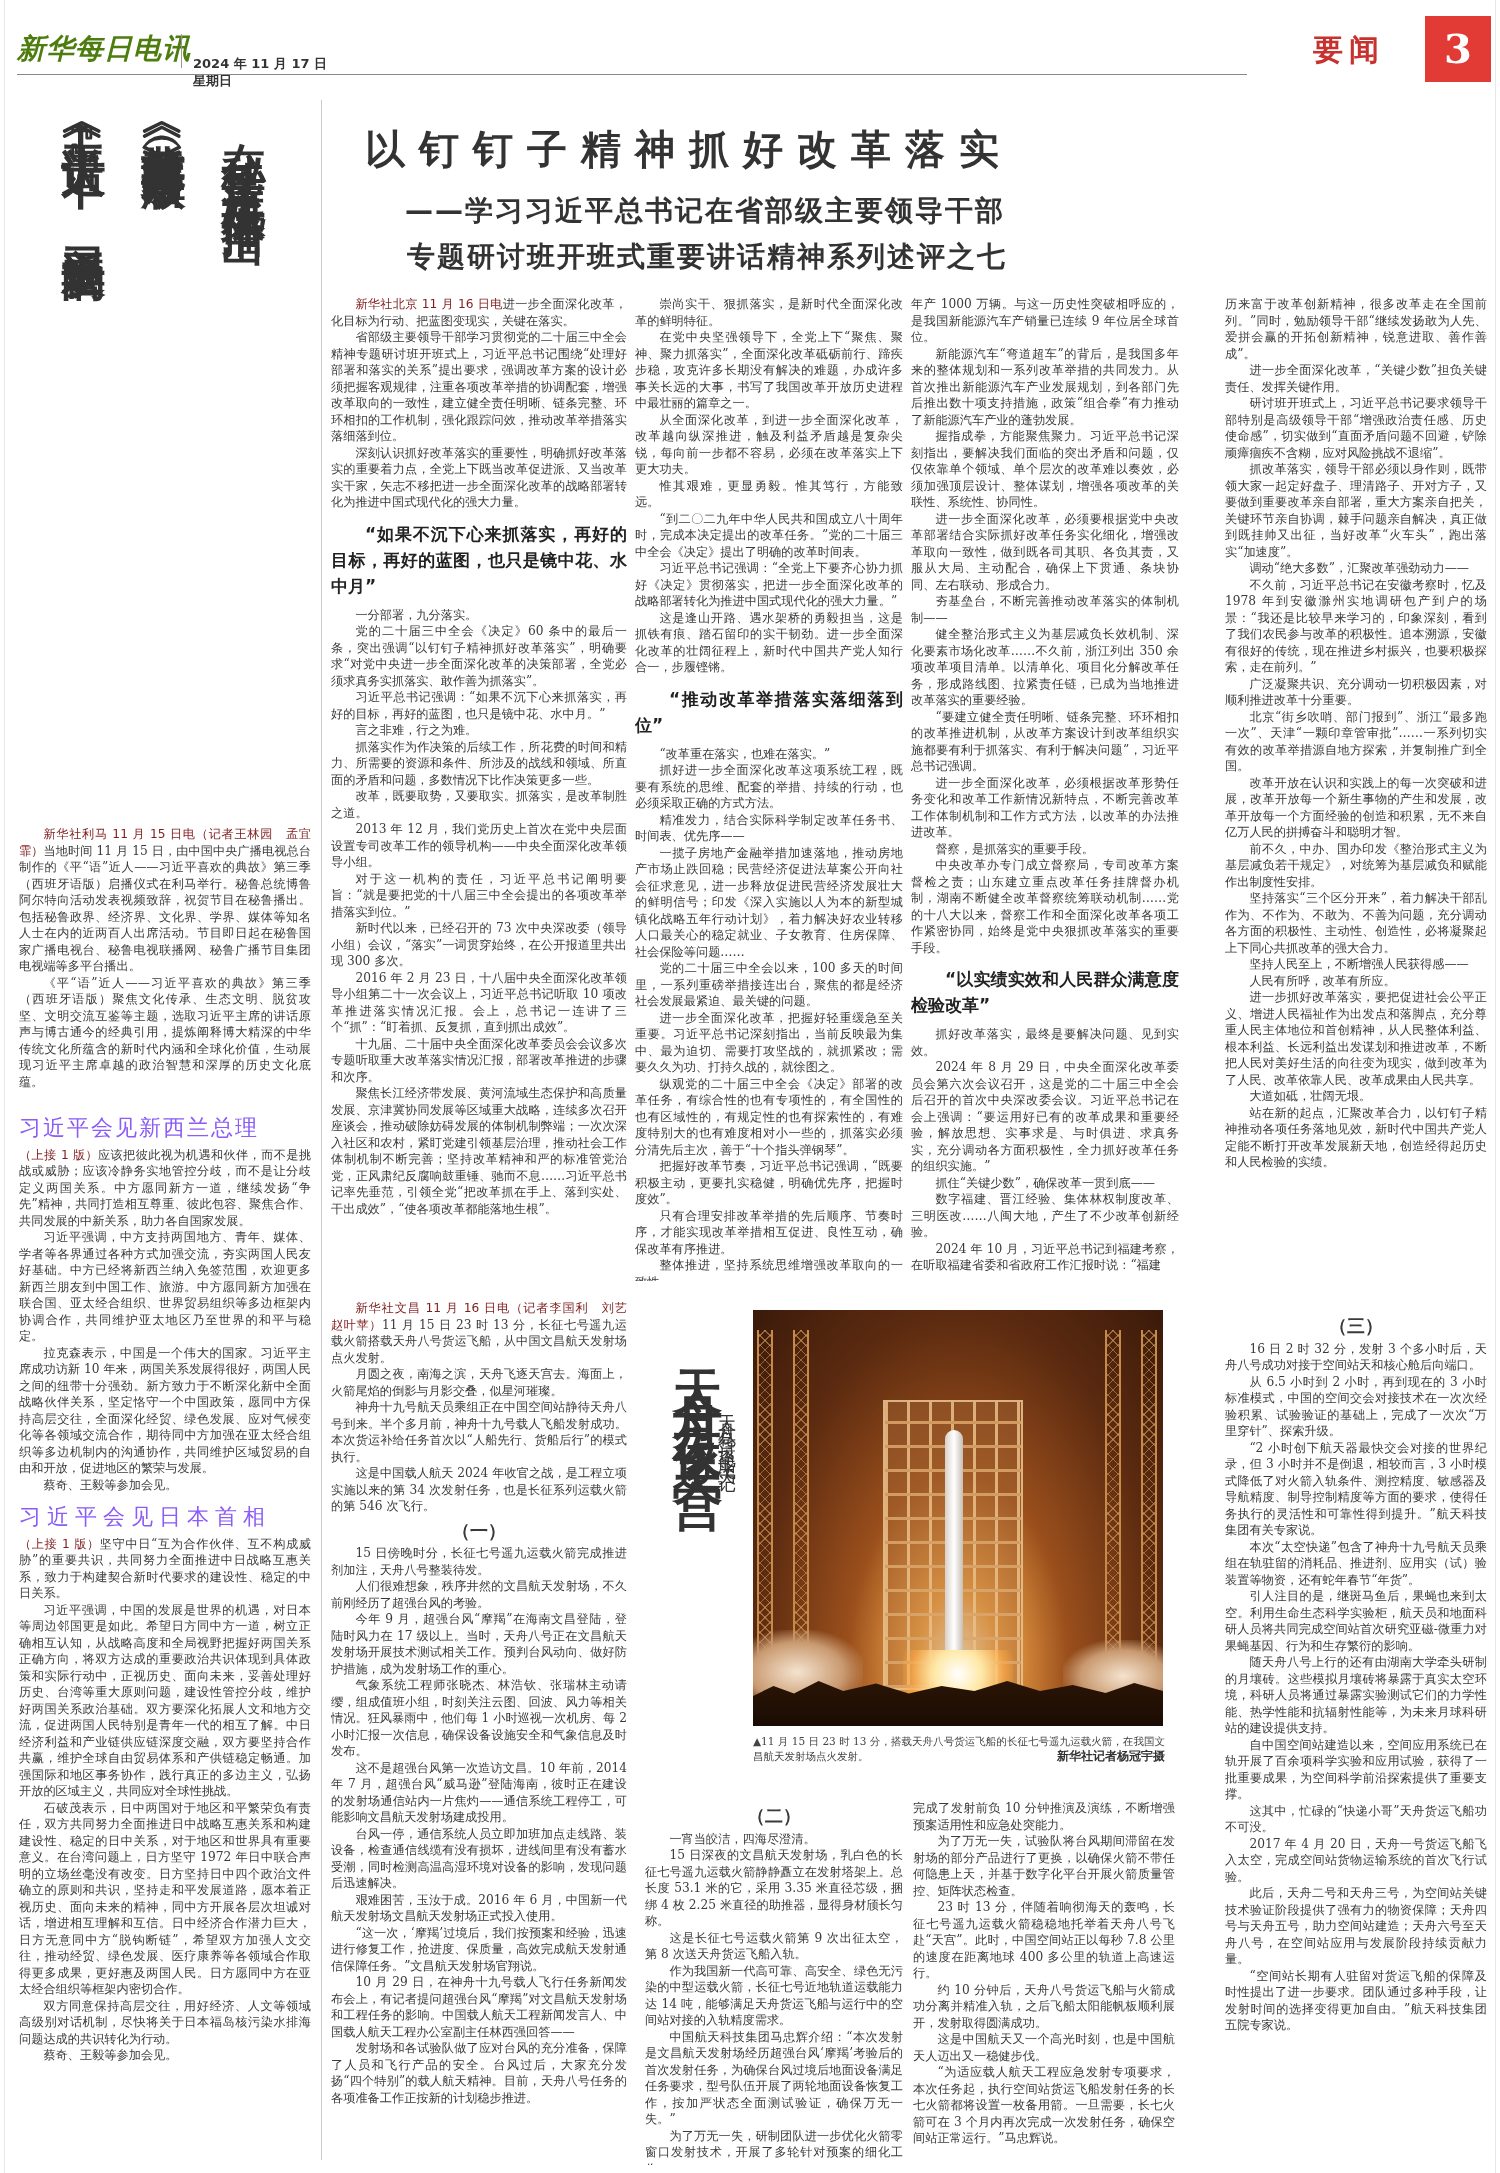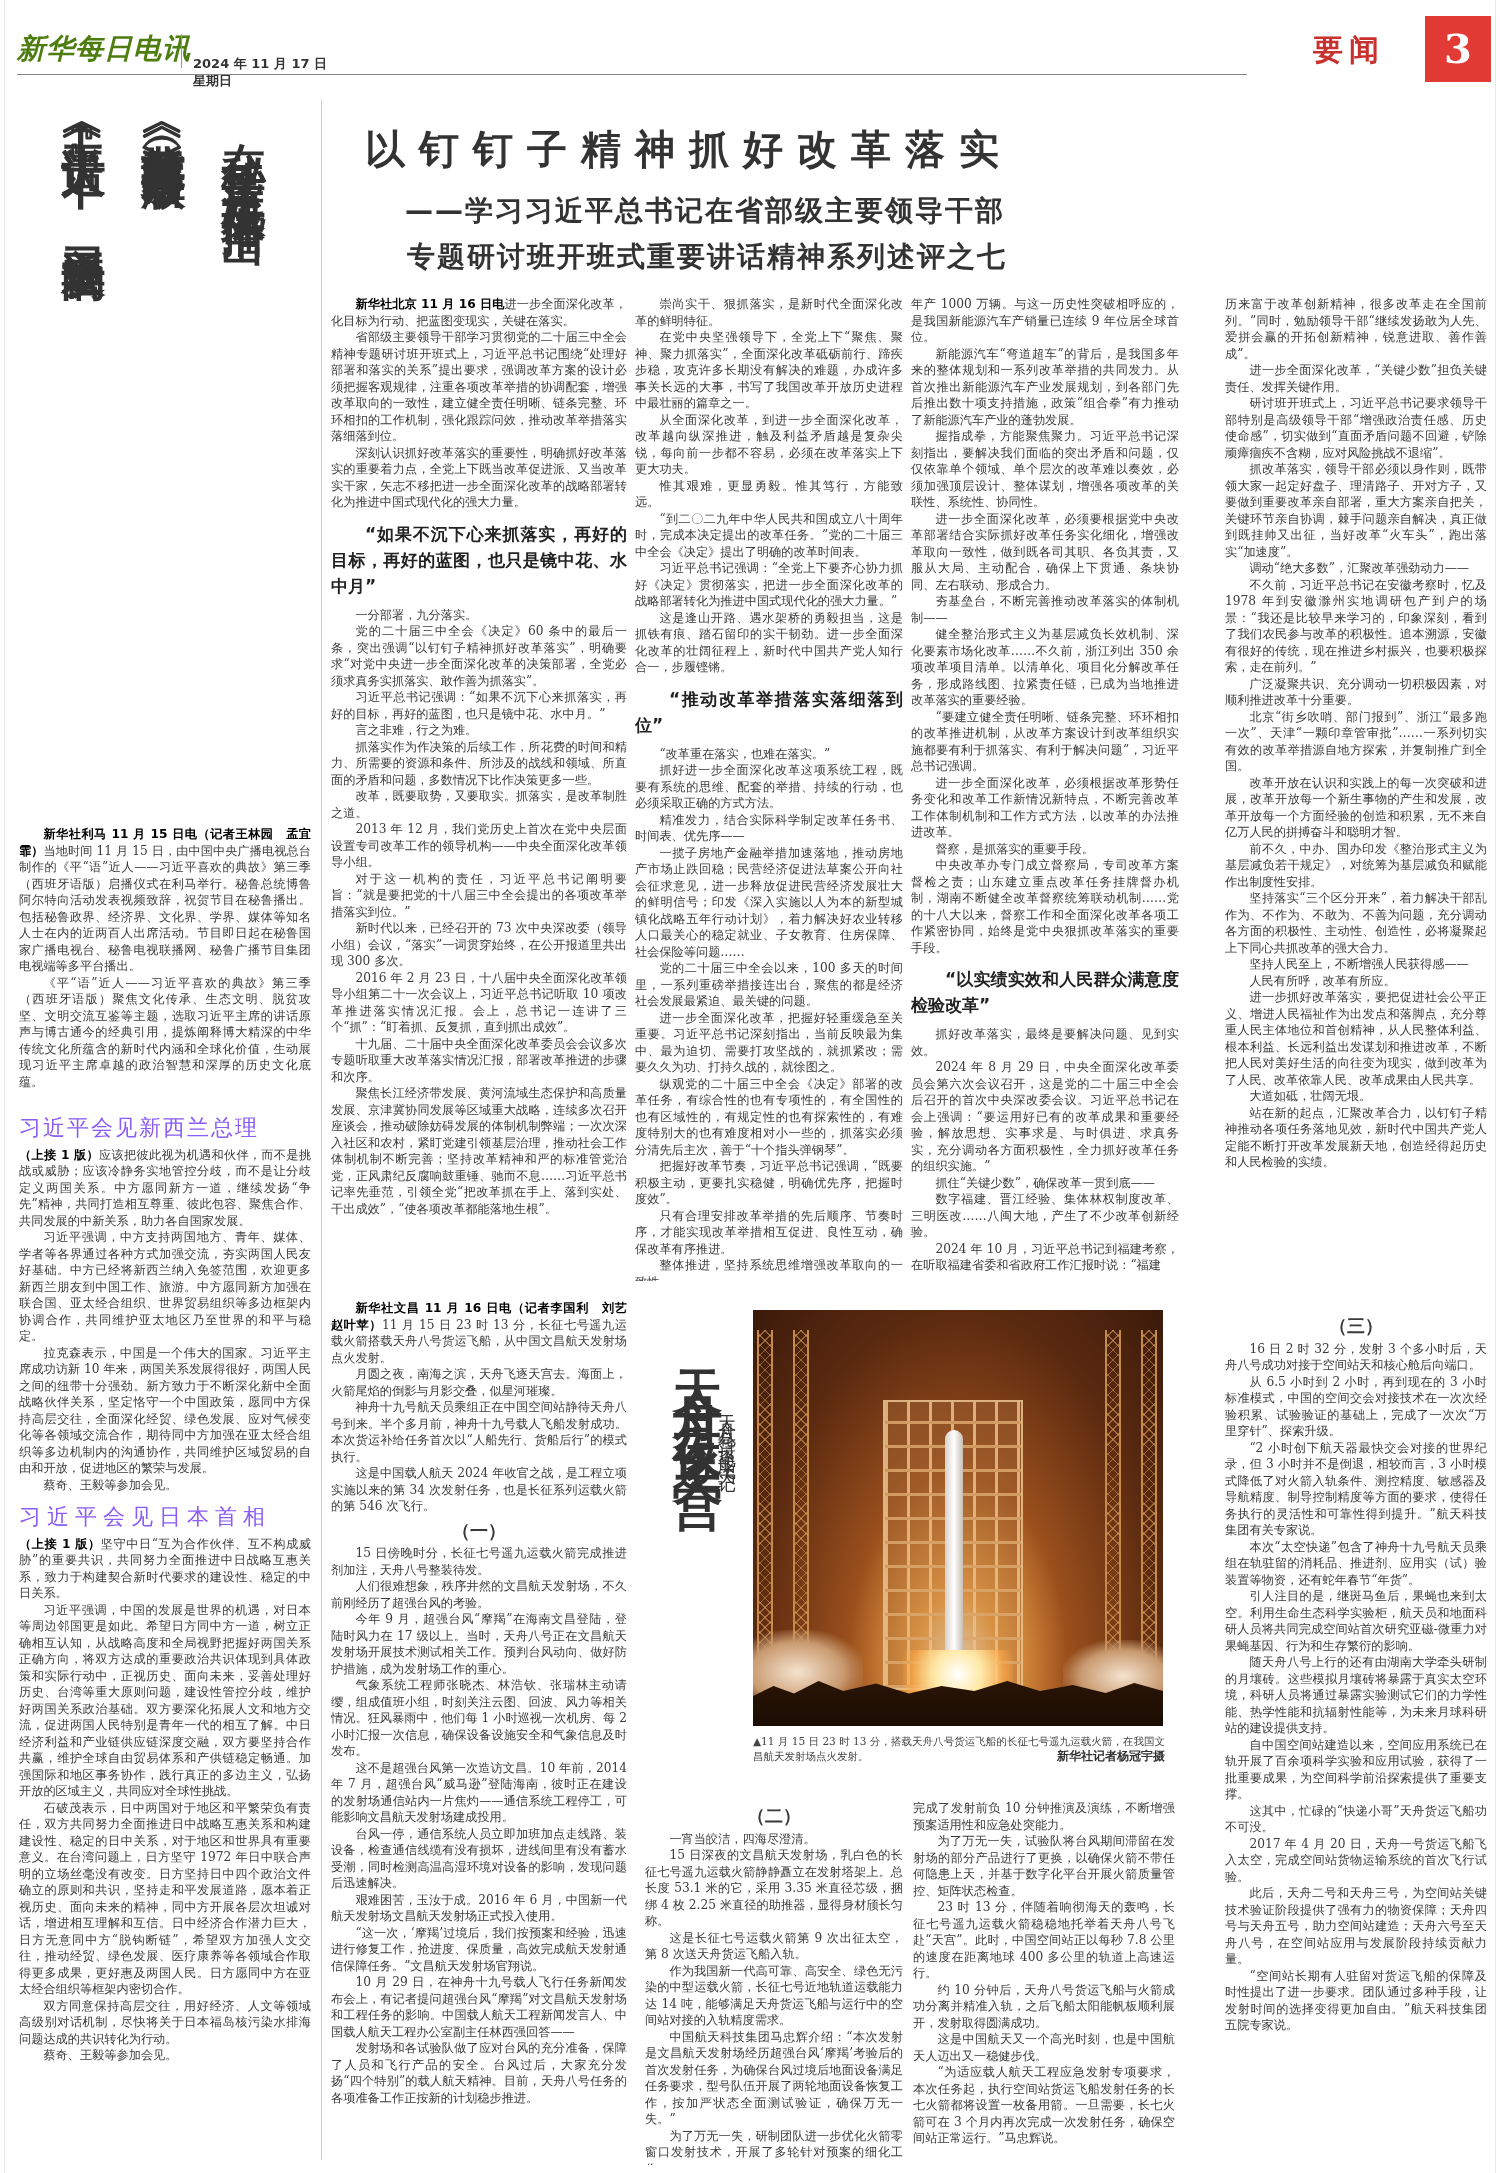--- a/index.html
+++ b/index.html
@@ -22,21 +22,21 @@
 
   
   .main-title { position: absolute; left: 360px; top: 122px; font-family: "DejaVu Serif", serif; font-weight: bold; font-size: 40px; letter-spacing: 14px; color: #333; }
   .sub-title { position: absolute; font-family: "DejaVu Sans", sans-serif; font-weight: bold; font-size: 28px; color: #333; letter-spacing: 2px; }
   .st1 { left: 400px; top: 192px; }
   .st2 { left: 402px; top: 238px; }
 
   .col { position: absolute; font-family: "DejaVu Serif", serif; font-size: 12.2px; line-height: 16.5px; color: #3a3a3a; text-align: justify; overflow: hidden; }
   .col p { text-indent: 2em; }
   .col p.noind { text-indent: 0; }
-  .lead { font-family: "DejaVu Sans", sans-serif; font-weight: bold; color: #000000; }
+  .lead { font-family: "DejaVu Sans", sans-serif; font-weight: normal; color: #7f1d1d; }
   .subhead { font-family: "DejaVu Sans", sans-serif; font-weight: bold; font-size: 17px; line-height: 26px; color: #222; margin: 10px 0 8px 0; text-indent: 2em; }
   .story-title { font-family: "DejaVu Serif", serif; font-size: 22px; color: #8b5cf6; text-align: left; letter-spacing: 2px; margin: 16px 0 10px 0; }
   .centered-num { text-align: center !important; font-family: "DejaVu Sans", sans-serif; font-weight: bold; font-size: 18px; margin: 8px 0 6px 0; text-indent: 0 !important; }
   .vdiv { position: absolute; width: 1px; background: #ccc; }
 
   
   .photo-head { position: absolute; left: 660px; top: 1330px; writing-mode: vertical-rl; font-family: "DejaVu Serif", serif; font-weight: bold; font-size: 50px; letter-spacing: 18px; color: #333; }
   .photo-sub { position: absolute; left: 710px; top: 1400px; writing-mode: vertical-rl; font-family: "DejaVu Sans", sans-serif; font-size: 18px; letter-spacing: 6px; color: #333; }
   .photo { position: absolute; left: 748px; top: 1310px; width: 410px; height: 416px; background: radial-gradient(ellipse at 50% 85%, #fff4d0 0%, #f0a54a 14%, #9a4f1c 38%, #5b2a10 70%, #3a1a0a 100%); overflow: hidden; }
   .tower { position: absolute; top: 20px; width: 16px; height: 360px; border-left: 2px solid #c68a4a; border-right: 2px solid #c68a4a; background: repeating-linear-gradient(45deg, transparent 0 6px, rgba(220,160,90,.55) 6px 7px), repeating-linear-gradient(-45deg, transparent 0 6px, rgba(220,160,90,.55) 6px 7px); }

